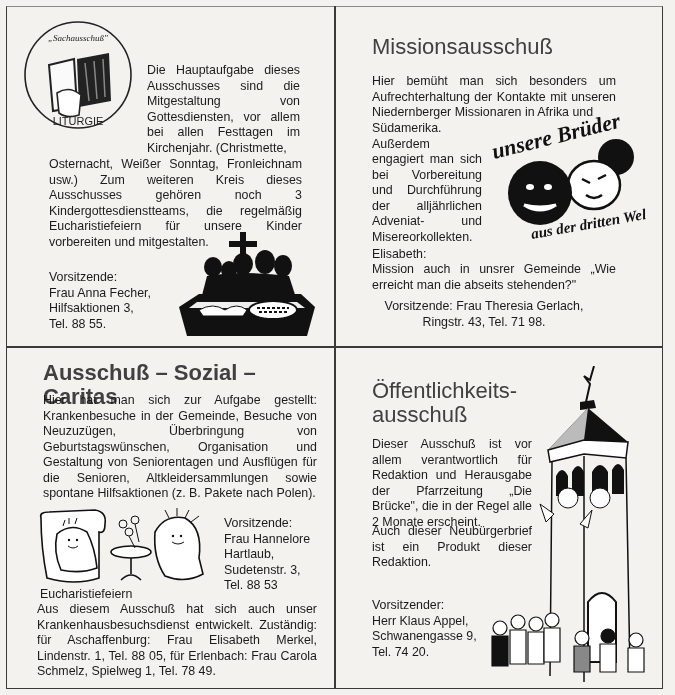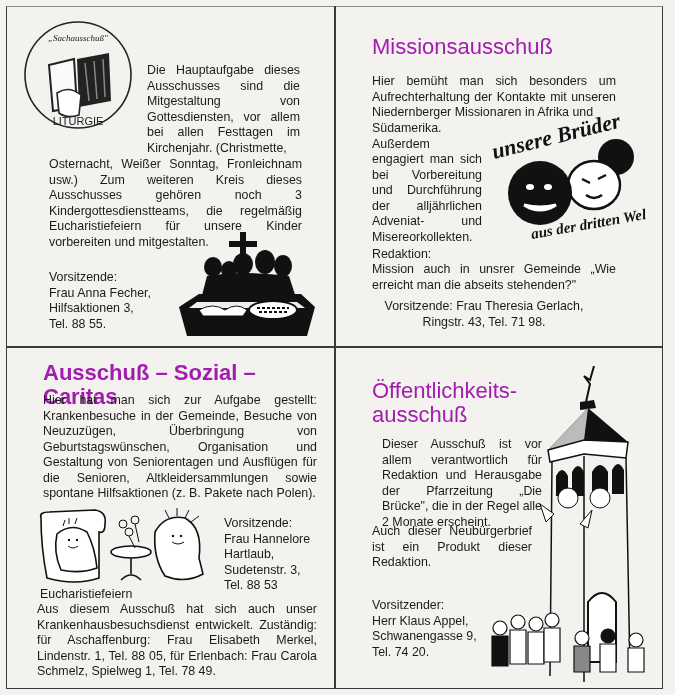--- a/index.html
+++ b/index.html
@@ -6,21 +6,21 @@
   body{width:675px;height:695px;position:relative;overflow:hidden;font-family:"Liberation Sans",sans-serif;color:#1b1b1b;}
   .frame{position:absolute;left:6px;top:6px;width:657px;height:683px;border:1.5px solid #3a3a3a;border-top-color:#8a8a8a;box-sizing:border-box;}
   .vline{position:absolute;left:334px;top:6px;width:1.5px;height:683px;background:#3a3a3a;}
   .hline{position:absolute;left:6px;top:346px;width:657px;height:1.5px;background:#3a3a3a;}
   .panel{position:absolute;box-sizing:border-box;}
   .p1{left:7px;top:7px;width:327px;height:339px;}
   .p2{left:336px;top:7px;width:326px;height:339px;}
   .p3{left:7px;top:348px;width:327px;height:340px;}
   .p4{left:336px;top:348px;width:326px;height:340px;}
   .t{position:absolute;font-size:12.4px;line-height:15.5px;text-align:justify;}
-  .h{position:absolute;font-size:22px;line-height:24px;color:#a21caf;}
+  .h{position:absolute;font-size:22px;line-height:24px;color:#404040;}
   .blk{position:absolute;font-size:12.4px;line-height:15.5px;}
   svg{position:absolute;}
 </style>
 </head>
 <body>
 
 <div class="frame"></div>
 <div class="vline"></div>
 <div class="hline"></div>
 
@@ -67,21 +67,21 @@
     <text x="8" y="42" font-size="22" font-style="italic" font-weight="bold" fill="#111" transform="rotate(-14 8 42)" font-family="Liberation Serif, serif">unsere Brüder</text>
     <circle cx="130" cy="40" r="18" fill="#111"></circle>
     <ellipse cx="108" cy="68" rx="26" ry="24" fill="#fff" stroke="#111" stroke-width="2.5"></ellipse>
     <path d="M96 62 l8 4 M112 62 l8 -4 M100 78 q8 6 16 0" stroke="#111" stroke-width="2.5" fill="none"></path>
     <circle cx="54" cy="76" r="32" fill="#111"></circle>
     <ellipse cx="44" cy="70" rx="4" ry="3" fill="#fff"></ellipse>
     <ellipse cx="62" cy="70" rx="4" ry="3" fill="#fff"></ellipse>
     <path d="M38 88 q16 10 32 0 q-16 4 -32 0" fill="#fff" stroke="#fff" stroke-width="3"></path>
     <text x="46" y="122" font-size="15" font-style="italic" font-weight="bold" fill="#111" transform="rotate(-10 46 122)" font-family="Liberation Serif, serif">aus der dritten Welt</text>
   </svg>
-  <div class="blk" style="left:36px;top:240px;">Redaktion:</div>
+  <div class="blk" style="left:36px;top:240px;">Elisabeth:</div>
   <div class="t" style="left:36px;top:255px;width:244px;">Mission auch in unsrer Gemeinde „Wie erreicht man die abseits stehenden?"</div>
   <div class="t" style="left:38px;top:292px;width:220px;text-align:center;">Vorsitzende: Frau Theresia Gerlach, Ringstr. 43, Tel. 71 98.</div>
 </section>
 
 <section class="panel p3">
   <h2 class="h" style="left:36px;top:13px;margin:0;font-weight:bold;">Ausschuß – Sozial – Caritas</h2>
   <div class="t" style="left:36px;top:45px;width:274px;">Hier hat man sich zur Aufgabe gestellt: Krankenbesuche in der Gemeinde, Besuche von Neuzuzügen, Überbringung von Geburtstagswünschen, Organisation und Gestaltung von Seniorentagen und Ausflügen für die Senioren, Altkleidersammlungen sowie spontane Hilfsaktionen (z. B. Pakete nach Polen).</div>
   <svg style="left:28px;top:160px" width="176" height="80" viewBox="0 0 176 80">
     <path d="M6 10 Q4 4 14 4 L60 2 Q72 4 70 16 Q70 26 64 24 L64 70 Q40 78 12 70 Q6 40 6 10 Z" fill="#fff" stroke="#111" stroke-width="1.6"></path>
     <path d="M22 26 Q36 14 52 24 Q60 40 62 60 Q46 66 26 62 Q18 44 22 26 Z" fill="#fff" stroke="#111" stroke-width="1.6"></path>
@@ -110,21 +110,21 @@
   </div>
   <div class="blk" style="left:33px;top:239px;">Eucharistiefeiern</div>
   <div class="t" style="left:30px;top:254px;width:280px;">Aus diesem Ausschuß hat sich auch unser Krankenhausbesuchsdienst entwickelt. Zuständig: für Aschaffenburg: Frau Elisabeth Merkel, Lindenstr. 1, Tel. 88 05, für Erlenbach: Frau Carola Schmelz, Spielweg 1, Tel. 78 49.</div>
 </section>
 
 <section class="panel p4">
   <h2 class="h" style="left:36px;top:31px;margin:0;font-weight:normal;">
     <div>Öffentlichkeits-</div>
     <div>ausschuß</div>
   </h2>
-  <div class="t" style="left:36px;top:89px;width:160px;margin-left:10px;">Dieser Ausschuß ist vor allem verantwortlich für Redaktion und Herausgabe der Pfarrzeitung „Die Brücke", die in der Regel alle 2 Monate erscheint.</div>
+  <div class="t" style="left:36px;top:89px;width:160px;">Dieser Ausschuß ist vor allem verantwortlich für Redaktion und Herausgabe der Pfarrzeitung „Die Brücke", die in der Regel alle 2 Monate erscheint.</div>
   <div class="t" style="left:36px;top:176px;width:160px;">Auch dieser Neubürgerbrief ist ein Produkt dieser Redaktion.</div>
   <div class="blk" style="left:36px;top:250px;">
     <div>Vorsitzender:</div>
     <div>Herr Klaus Appel,</div>
     <div>Schwanengasse 9,</div>
     <div>Tel. 74 20.</div>
   </div>
   <svg style="left:140px;top:18px" width="180" height="320" viewBox="0 0 180 320">
     <path d="M118 0 l-4 14 l-6 -4 l6 8 l-4 18" stroke="#111" stroke-width="2" fill="none"></path>
     <path d="M104 36 L118 34 L120 42 L104 44 Z" fill="#111"></path>

